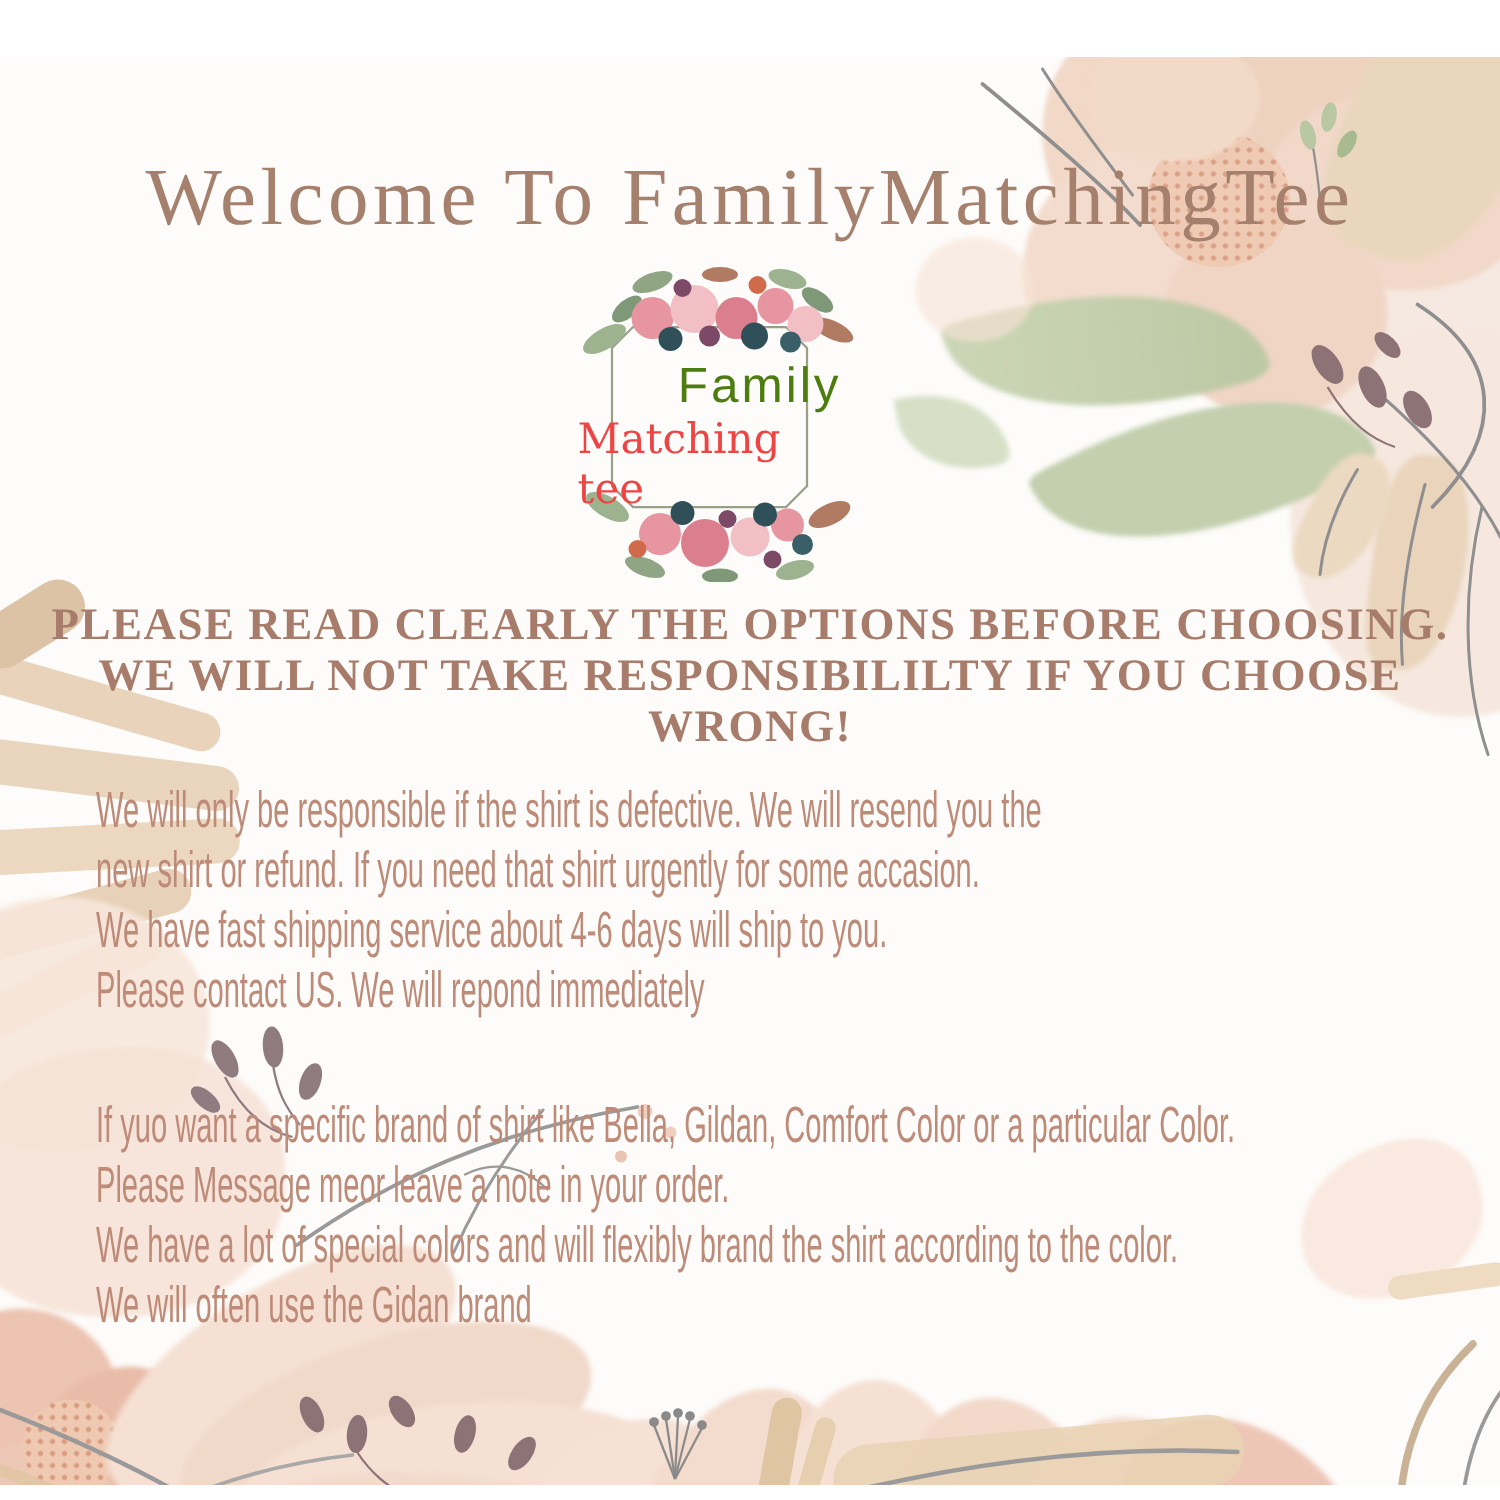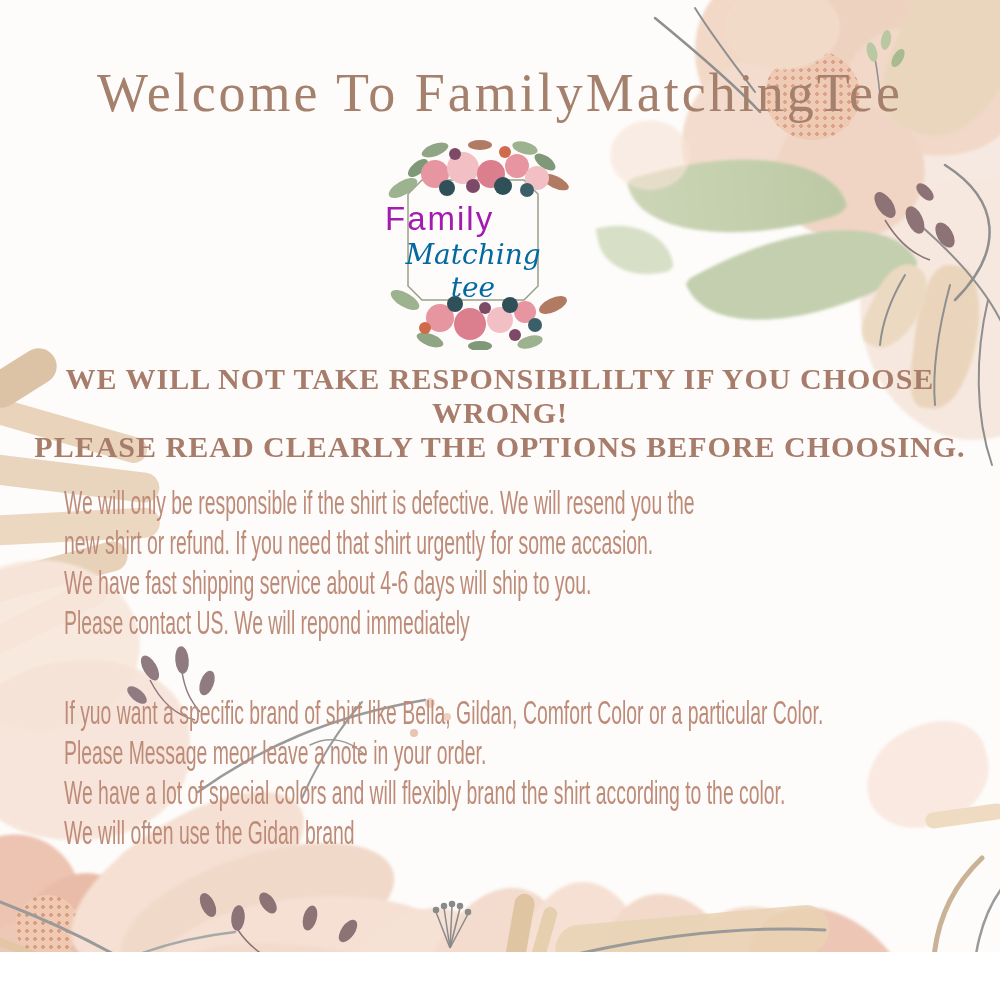--- a/index.html
+++ b/index.html
@@ -1,34 +1,34 @@
 <!DOCTYPE html>
 <html><head>
 <meta charset="utf-8">
 <style>
   html,body{margin:0;padding:0;background:#ffffff;}
   .canvas{position:relative;width:1000px;height:952px;overflow:hidden;
-          background:#fdfcfa;font-family:"Liberation Sans",sans-serif;}
+          background:#fdfcfa;font-family:"Liberation Sans",sans-serif;margin-top:38px;}
   .b{position:absolute;display:block;}
   .soft{filter:blur(1.6px);}
   .speckle{background-image:radial-gradient(#d89c80 1.6px,transparent 1.9px);
            background-size:8px 8px;background-color:#efc9b2;border-radius:50%;}
   .lines{position:absolute;left:0;top:0;z-index:1;pointer-events:none;}
 
   .title{position:absolute;top:62px;left:0;width:1000px;text-align:center;z-index:2;
          font-family:"Liberation Serif",serif;font-size:54px;letter-spacing:3px;
          color:#a5806d;}
 
   .logo{position:absolute;left:385px;top:140px;width:190px;height:210px;z-index:2;}
   .logo svg{position:absolute;left:0;top:0;}
-  .logo-name{position:absolute;left:0;top:60px;width:176px;text-align:left;
-             font-size:33px;letter-spacing:2px;color:#a21caf;font-weight:400;}
-  .logo-script{position:absolute;left:0;top:98px;width:176px;text-align:center;
-               font-family:"DejaVu Serif",serif;font-style:italic;font-size:28px;
-               color:#0369a1;}
+  .logo-name{position:absolute;left:0;top:60px;width:176px;text-align:right;
+             font-size:33px;letter-spacing:2px;color:#4d7c0f;font-weight:400;}
+  .logo-script{position:absolute;left:0;top:98px;width:176px;
+               font-family:"DejaVu Serif",serif;font-size:28px;
+               color:#ef4444;}
 
   .warning{position:absolute;top:362px;left:0;width:1000px;text-align:center;z-index:2;
            font-family:"Liberation Serif",serif;font-weight:700;font-size:30px;
            line-height:34px;letter-spacing:1px;color:#a87c6b;}
 
   .para{position:absolute;left:64px;z-index:2;color:#bd8b78;font-size:34px;}
   .p1{top:482px;}
   .p2{top:692px;}
   .bl{height:40px;line-height:40px;white-space:nowrap;}
   .cond{display:inline-block;transform:scaleX(0.57);transform-origin:0 50%;
@@ -208,22 +208,22 @@
           <circle cx="150" cy="185" r="7" fill="#3a5f68"></circle>
         <circle cx="40" cy="188" r="6" fill="#cf6b4a"></circle>
           <circle cx="130" cy="195" r="6" fill="#7c4a66"></circle>
       </g>
     </svg>
     <div class="logo-name">Family</div>
     <div class="logo-script">Matching tee</div>
   </div>
 
   <div class="warning">
+    <div>PLEASE READ CLEARLY THE OPTIONS BEFORE CHOOSING.</div>
     <div>WE WILL NOT TAKE RESPONSIBILILTY IF YOU CHOOSE WRONG!</div>
-    <div>PLEASE READ CLEARLY THE OPTIONS BEFORE CHOOSING.</div>
   </div>
 
   <div class="para p1">
     <div class="bl"><span class="cond">We will only be responsible if the shirt is defective. We will resend you the</span></div>
     <div class="bl"><span class="cond">new shirt or refund. If you need that shirt urgently for some accasion.</span></div>
     <div class="bl"><span class="cond">We have fast shipping service about 4-6 days will ship to you.</span></div>
     <div class="bl"><span class="cond">Please contact US. We will repond immediately</span></div>
   </div>
 
   <div class="para p2">

